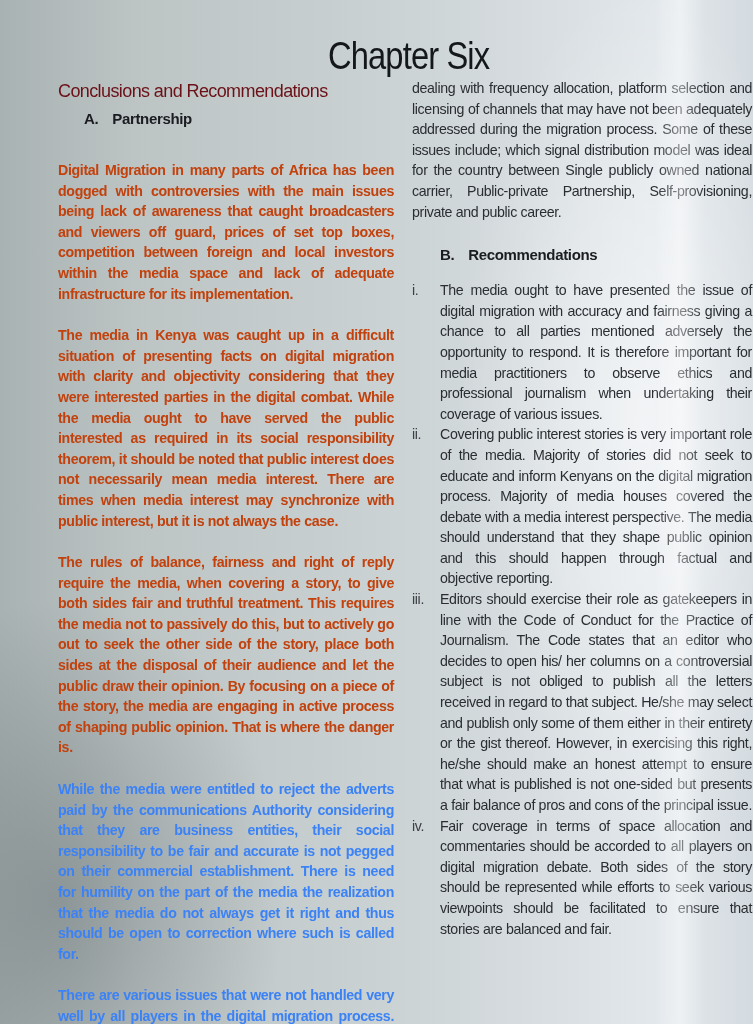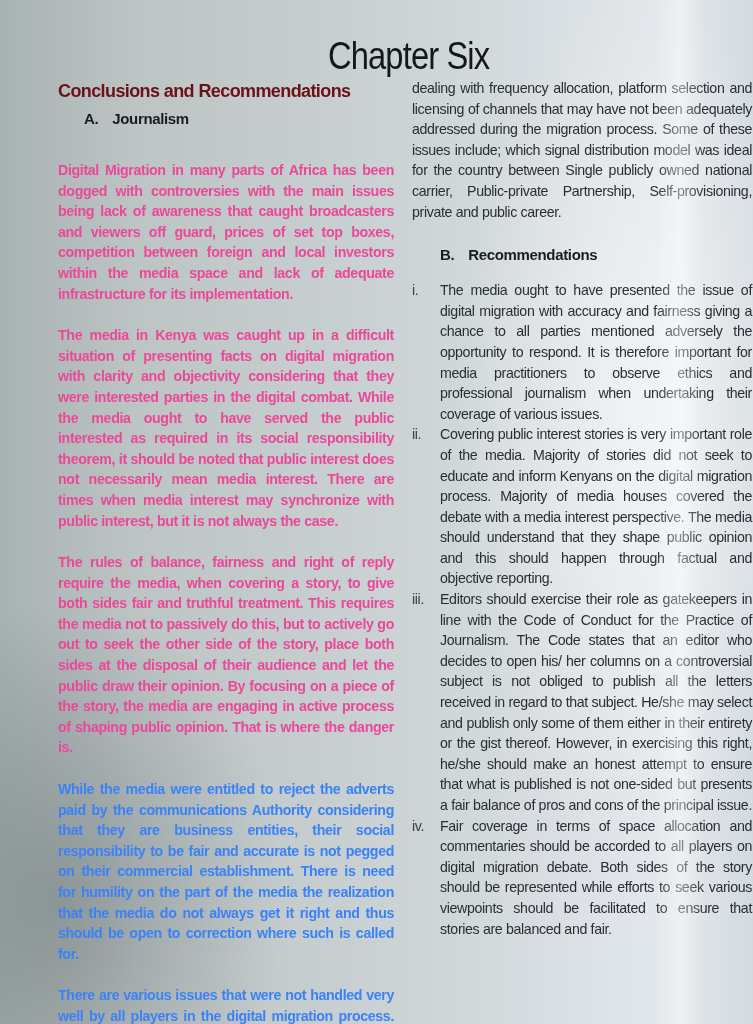--- a/index.html
+++ b/index.html
@@ -47,21 +47,21 @@
     .col-left {
       left: 58px;
       width: 336px;
     }
     .col-right {
       left: 412px;
       width: 340px;
     }
     .section-heading {
       font-size: 18px;
-      font-weight: bold;
+      font-weight: normal;
       color: #6b1117;
       letter-spacing: -0.6px;
       margin: 0;
       line-height: 26px;
     }
     .subheading {
       font-size: 15px;
       font-weight: bold;
       color: #1a1c1f;
       margin: 4px 0 0 0;
@@ -76,21 +76,21 @@
       padding-left: 28px;
       margin-top: 22px;
     }
     p.para {
       margin: 0;
       text-align: justify;
       text-align-last: left;
     }
     .col-left p.para {
       font-weight: 600;
-      color: #ec4899;
+      color: #c2410c;
     }
     .p1 { margin-top: 30px !important; }
     .p-gap { margin-top: 21px !important; }
     .col-left .para.dark {
       color: #3b82f6;
       font-weight: bold;
     }
     .col-right p.para {
       color: #2a2e33;
     }
@@ -129,21 +129,21 @@
 <body>
 
 <div class="page">
 
   <h1 class="chapter-title">Chapter Six</h1>
 
   <div class="col col-left">
     <h2 class="section-heading">Conclusions and Recommendations</h2>
     <h3 class="subheading sub-a">
       <span>A.</span>
-      <span>Journalism</span>
+      <span>Partnership</span>
     </h3>
 
     <p class="para p1">Digital Migration in many parts of Africa has been dogged with controversies with the main issues being lack of awareness that caught broadcasters and viewers off guard, prices of set top boxes, competition between foreign and local investors within the media space and lack of adequate infrastructure for its implementation.</p>
     <p class="para p-gap">The media in Kenya was caught up in a difficult situation of presenting facts on digital migration with clarity and objectivity considering that they were interested parties in the digital combat. While the media ought to have served the public interested as required in its social responsibility theorem, it should be noted that public interest does not necessarily mean media interest. There are times when media interest may synchronize with public interest, but it is not always the case.</p>
     <p class="para p-gap">The rules of balance, fairness and right of reply require the media, when covering a story, to give both sides fair and truthful treatment. This requires the media not to passively do this, but to actively go out to seek the other side of the story, place both sides at the disposal of their audience and let the public draw their opinion. By focusing on a piece of the story, the media are engaging in active process of shaping public opinion. That is where the danger is.</p>
     <p class="para p-gap dark">While the media were entitled to reject the adverts paid by the communications Authority considering that they are business entities, their social responsibility to be fair and accurate is not pegged on their commercial establishment. There is need for humility on the part of the media the realization that the media do not always get it right and thus should be open to correction where such is called for.</p>
     <p class="para p-gap dark">There are various issues that were not handled very well by all players in the digital migration process. Hard questions were not asked. There are policy issues</p>
   </div>
 
   <div class="col col-right">

